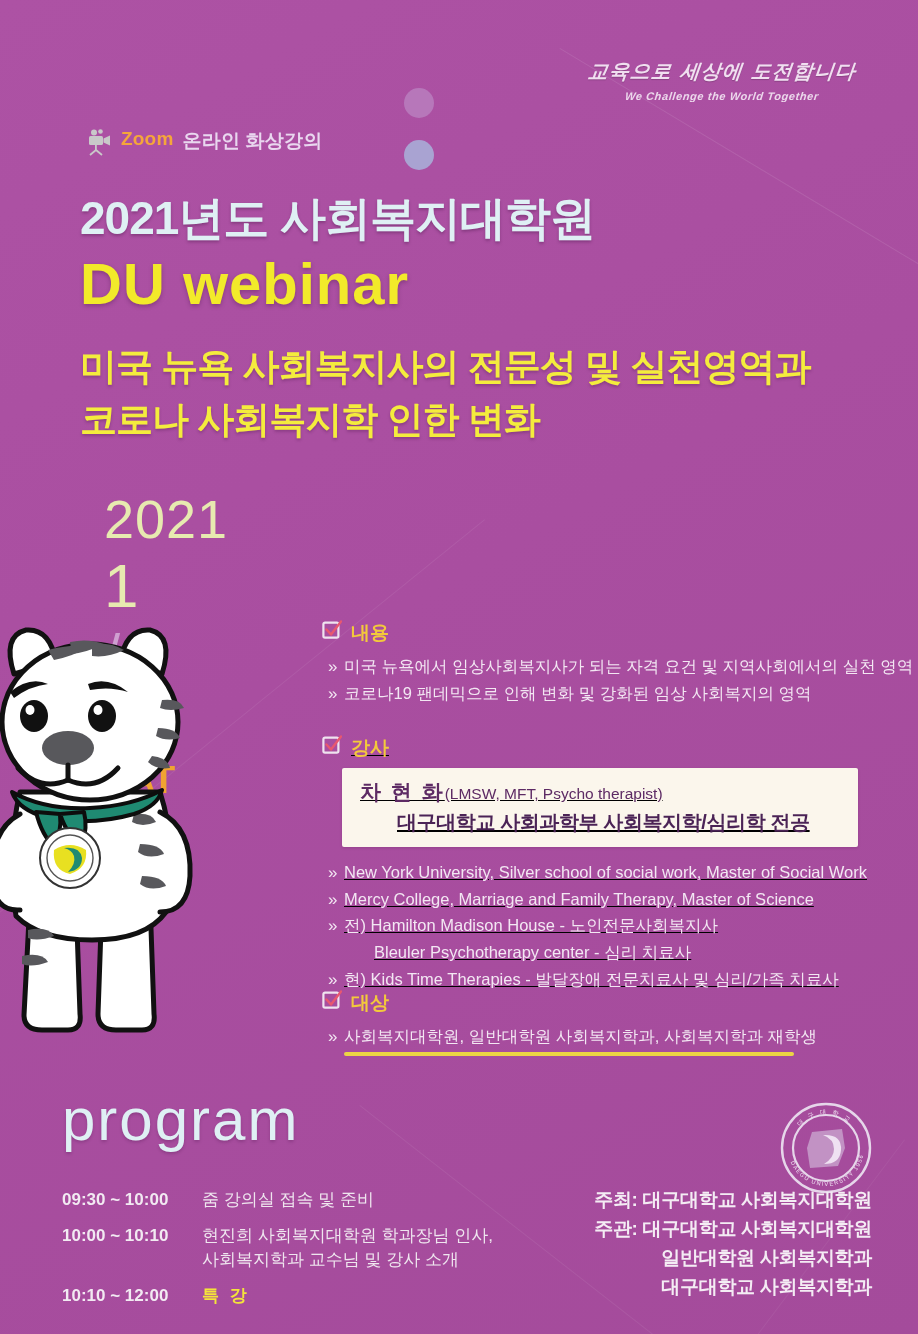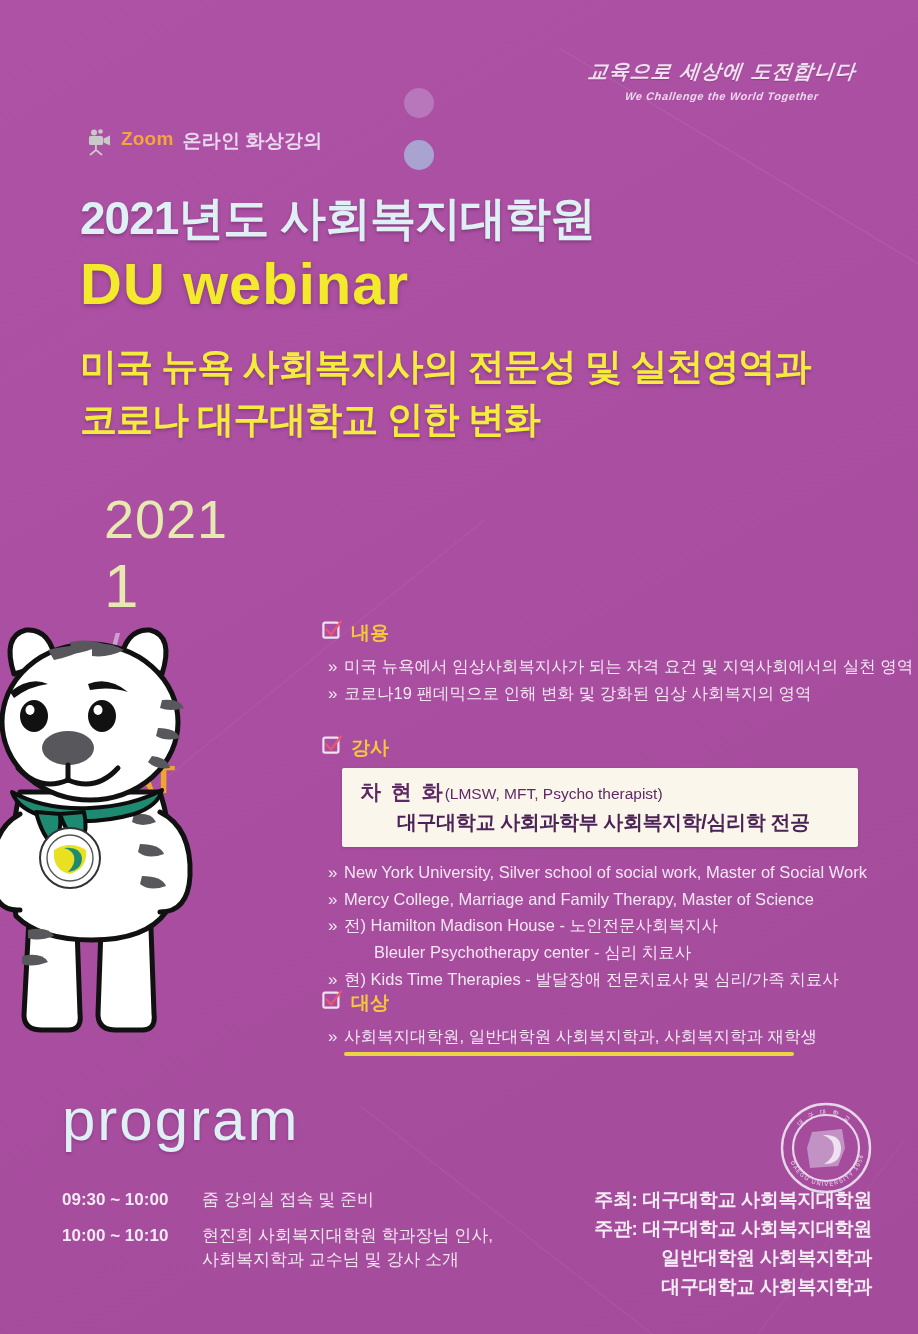--- a/index.html
+++ b/index.html
@@ -150,21 +150,21 @@
       </svg>
     </span>
     <span class="zoom-word">Zoom</span>
     <span class="zoom-kr">온라인 화상강의</span>
   </div>
 
   <div class="title1">2021년도 사회복지대학원</div>
   <div class="title2">DU webinar</div>
   <div class="subtitle">
     <div>미국 뉴욕 사회복지사의 전문성 및 실천영역과</div>
-    <div>코로나 대구대학교 인한 변화</div>
+    <div>코로나 사회복지학 인한 변화</div>
   </div>
 
   <div class="daterow">
     <span class="dr-year">2021</span>
     <span class="dr-month">1</span>
     <span class="dr-slash">/</span>
     <span class="dr-day">30</span>
     <span class="dr-sat">SAT</span>
     <span class="dr-am">am</span>
   </div>
@@ -178,21 +178,21 @@
         </svg>
       </span>
       <span class="sec-title">내용</span>
     </div>
     <div class="bullets">
       <div class="li">미국 뉴욕에서 임상사회복지사가 되는 자격 요건 및 지역사회에서의 실천 영역</div>
       <div class="li">코로나19 팬데믹으로 인해 변화 및 강화된 임상 사회복지의 영역</div>
     </div>
   </div>
 
-  <div class="section" style="top:735px;">
+  <div class="section" style="top:735px;text-decoration:underline;">
     <div class="sec-head">
       <span class="chk">
         <svg width="20" height="20" viewBox="0 0 20 20">
           <rect x="1.4" y="2.6" width="15" height="15" rx="1.6" fill="none" stroke="#efe3ef" stroke-width="2.2"></rect>
           <path d="M4.5 9.5 L9 14.5 L19 1.5" fill="none" stroke="#e8576f" stroke-width="2.4" stroke-linecap="round" stroke-linejoin="round"></path>
         </svg>
       </span>
       <span class="sec-title">강사</span>
     </div>
 
@@ -233,20 +233,24 @@
     <div class="row">
       <span class="t">09:30 ~ 10:00</span>
       <span class="d">줌 강의실 접속 및 준비</span>
     </div>
     <div class="row">
       <span class="t">10:00 ~ 10:10</span>
       <span class="d">
         <span>현진희 사회복지대학원 학과장님 인사,</span><br>
         <span>사회복지학과 교수님 및 강사 소개</span>
       </span>
+    </div>
+    <div class="row">
+      <span class="t">10:10 ~ 12:00</span>
+      <span class="d hl">특 강</span>
     </div>
   </div>
 
   <div class="seal">
     <svg width="100" height="100" viewBox="0 0 100 100">
       <defs>
         <path id="ringTop" d="M 16,50 A 34,34 0 0 1 84,50" fill="none"></path>
         <path id="ringBot" d="M 12,50 A 38,38 0 0 0 88,50" fill="none"></path>
       </defs>
       <circle cx="50" cy="50" r="44" fill="none" stroke="#e6d6ea" stroke-width="2.4"></circle>

